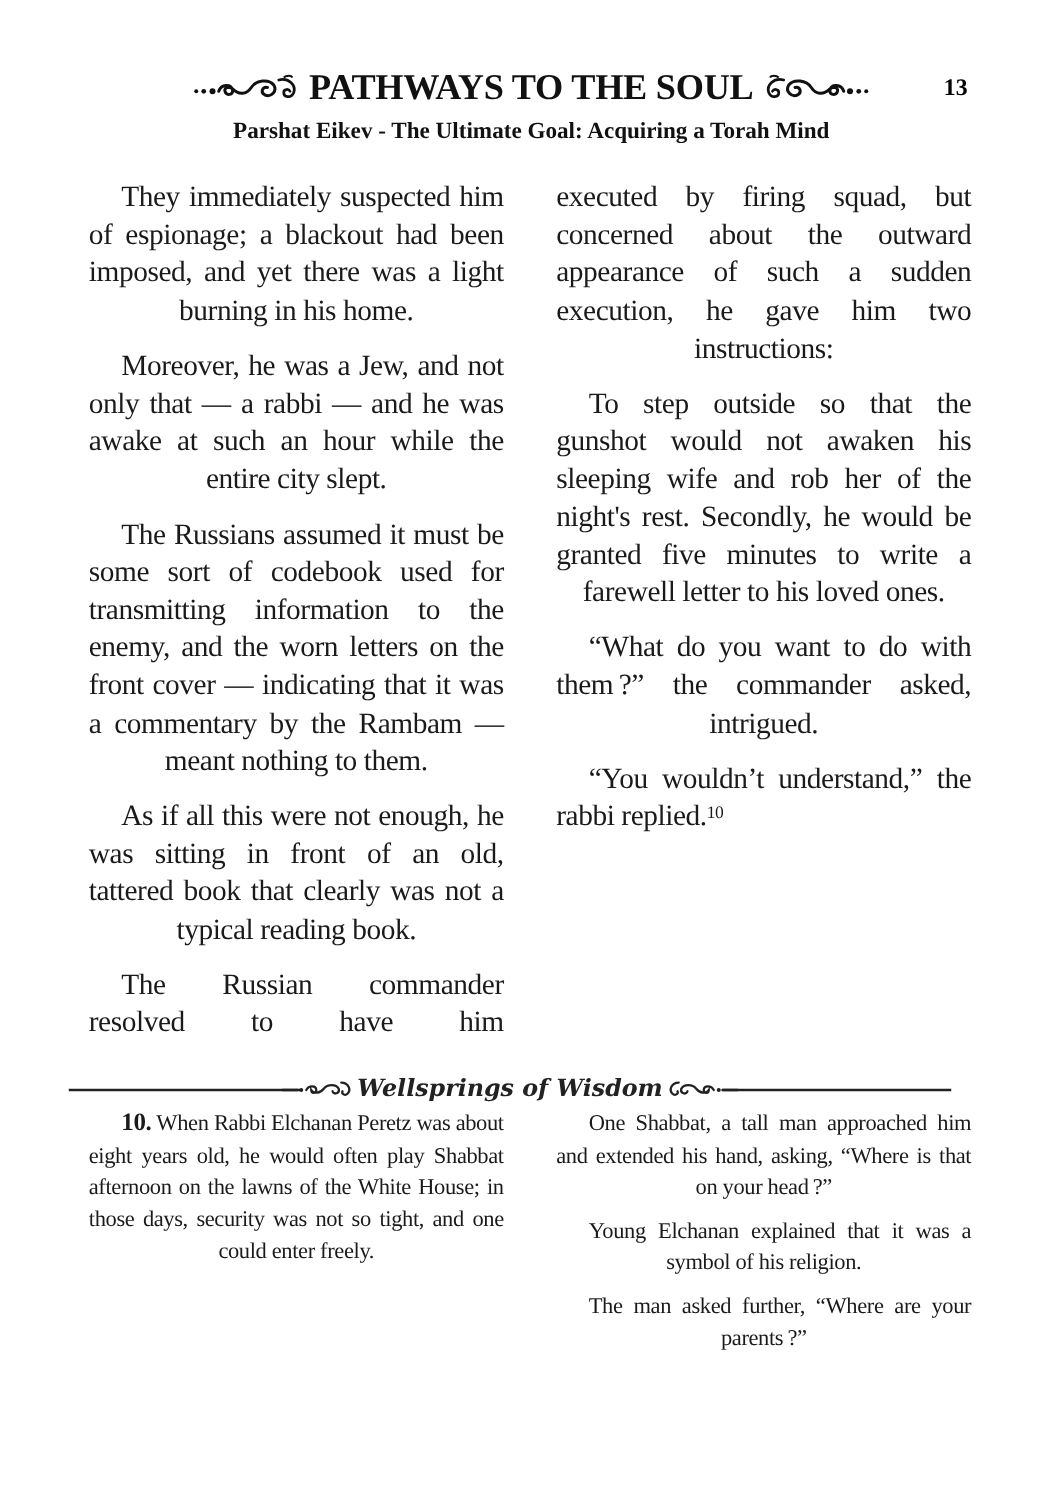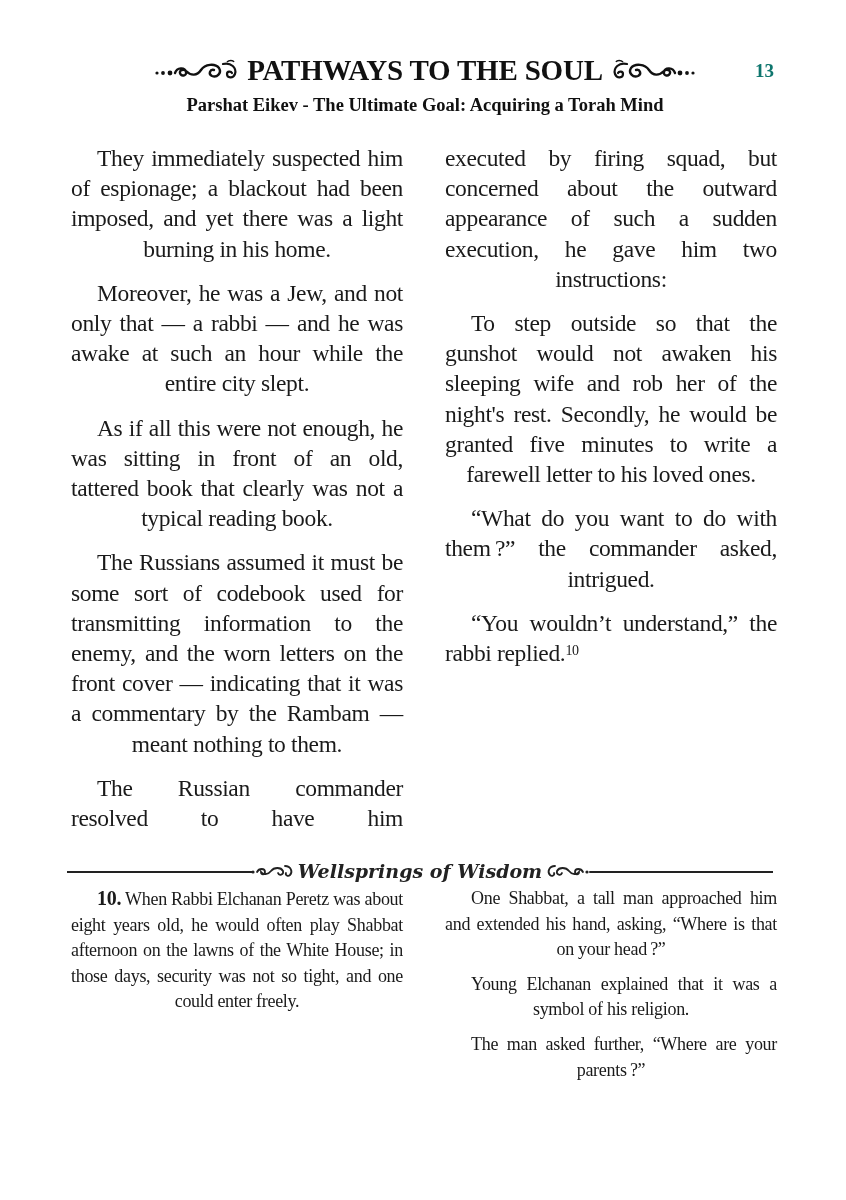--- a/index.html
+++ b/index.html
@@ -46,21 +46,21 @@
       margin: 0 4px;
       color: #111;
       white-space: nowrap;
     }
     .page-number {
       position: absolute;
       left: 755px;
       top: 10px;
       font-weight: bold;
       font-size: 19px;
-      color: #0f766e;
+      color: #000000;
     }
     .subtitle {
       position: absolute;
       top: 95px;
       left: 0;
       width: 846px;
       text-align: center;
       font-weight: bold;
       font-size: 18.5px;
       color: #111;
@@ -93,21 +93,21 @@
     .col p.last-left { text-align-last: left; }
     .col p.justify-all { text-align-last: justify; }
     sup.fn {
       font-size: 14px;
       vertical-align: 6px;
       line-height: 0;
     }
     .divider {
       position: absolute;
       top: 858px;
-      left: 67px;
+      left: 55px;
       width: 706px;
       height: 26px;
     }
     .divider-line {
       position: absolute;
       top: 13px;
       height: 1.5px;
       background: #222;
     }
     .divider-line.left { left: 0; width: 185px; }
@@ -183,22 +183,22 @@
   </div>
   <span class="page-number">13</span>
 </div>
 
 <div class="subtitle">Parshat Eikev - The Ultimate Goal: Acquiring a Torah Mind</div>
 
 <div class="main-columns">
   <div class="col col-left">
     <p>They immediately suspected him of espionage; a blackout had been imposed, and yet there was a light burning in his home.</p>
     <p>Moreover, he was a Jew, and not only that — a rabbi — and he was awake at such an hour while the entire city slept.</p>
+    <p>The Russians assumed it must be some sort of codebook used for transmitting information to the enemy, and the worn letters on the front cover — indicating that it was a commentary by the Rambam — meant nothing to them.</p>
     <p>As if all this were not enough, he was sitting in front of an old, tattered book that clearly was not a typical reading book.</p>
-    <p>The Russians assumed it must be some sort of codebook used for transmitting information to the enemy, and the worn letters on the front cover — indicating that it was a commentary by the Rambam — meant nothing to them.</p>
     <p class="justify-all">The Russian commander resolved to have him</p>
   </div>
   <div class="col col-right">
     <p class="no-indent">executed by firing squad, but concerned about the outward appearance of such a sudden execution, he gave him two instructions:</p>
     <p>To step outside so that the gunshot would not awaken his sleeping wife and rob her of the night's rest. Secondly, he would be granted five minutes to write a farewell letter to his loved ones.</p>
     <p>“What do you want to do with them ?” the commander asked, intrigued.</p>
     <p class="last-left"><span>“You wouldn’t understand,” the rabbi replied.</span><sup class="fn">10</sup></p>
   </div>
 </div>
 

